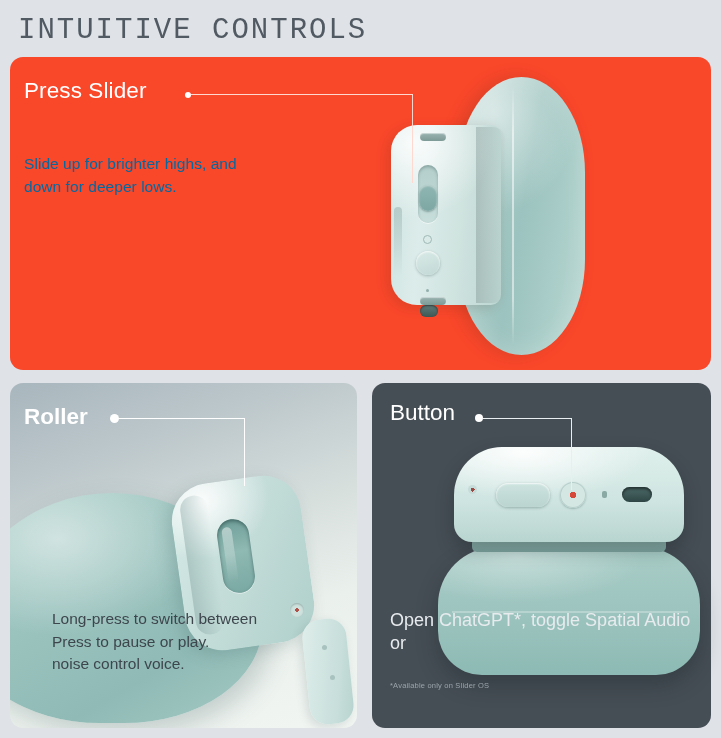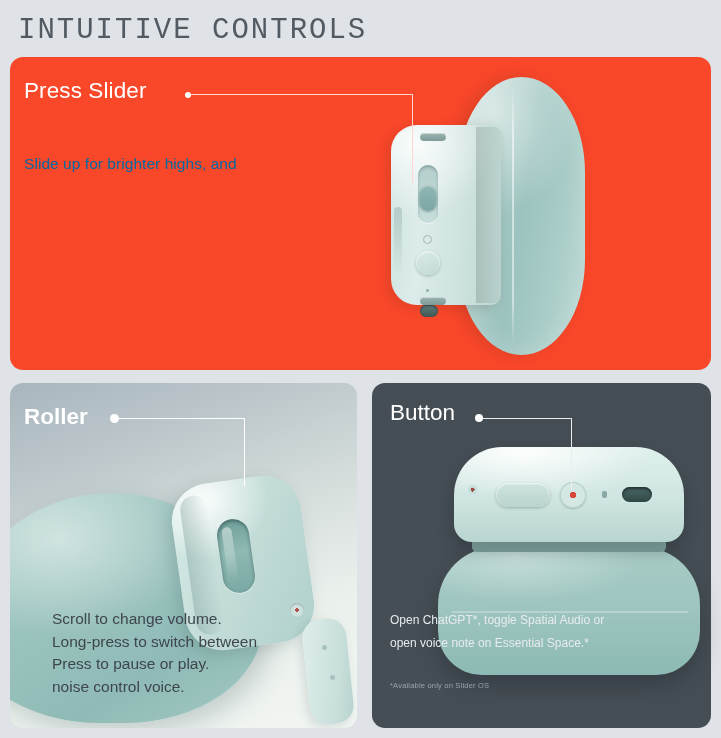--- a/index.html
+++ b/index.html
@@ -200,21 +200,21 @@
   .btnpanel {
     left:372px; top:383px; width:339px; height:345px;
     background:#464e55;
   }
   .btnpanel-label {
     position:absolute; left:390px; top:400px;
     font-size:22.5px; line-height:26px; color:#ffffff; white-space:nowrap;
   }
   .btnpanel-body {
     position:absolute; left:390px; top:609px; width:310px;
-    font-size:12px; line-height:22.5px; color:#e7ebee;
+    font-size:18px; line-height:22.5px; color:#e7ebee;
   }
   .btnpanel-body span { display:block; }
   .btnpanel-note {
     position:absolute; left:390px; top:681px;
     font-size:7.5px; line-height:10px; color:#9aa4ab; letter-spacing:.2px;
   }
 
   
   .btn-art { position:absolute; left:372px; top:425px; width:339px; height:180px; }
   .case-top {
@@ -295,20 +295,21 @@
       <div class="usb-port"></div>
     </div>
   </div>
 
   <div class="hero-label">Press Slider</div>
   <div class="hero lead-dot" style="position:absolute;left:185px;top:92px;width:6px;height:6px;border-radius:50%;background:#fff;"></div>
   <div style="position:absolute;left:191px;top:94px;width:222px;height:1px;background:#ffd9d0;"></div>
   <div style="position:absolute;left:412px;top:94px;width:1px;height:89px;background:#ffd9d0;"></div>
   <div class="hero-body">
     <span>Slide up for brighter highs, and</span>
+    <span>down for deeper lows.</span>
   </div>
 
   <div class="panel roller">
     <div class="roller-art">
       <div class="ear-dome"></div>
       <div class="ear-ring"></div>
       <div class="ear-ring-inner"></div>
       <div class="roller-pill"></div>
       <div class="roller-pill-hl"></div>
       <div class="roller-mic"></div>
@@ -316,21 +317,20 @@
       <div class="roller-strap-dot a"></div>
       <div class="roller-strap-dot b"></div>
     </div>
   </div>
 
   <div class="roller-label">Roller</div>
   <div style="position:absolute;left:110px;top:414px;width:9px;height:9px;border-radius:50%;background:#fff;"></div>
   <div style="position:absolute;left:119px;top:418px;width:126px;height:1px;background:#ffffff;"></div>
   <div style="position:absolute;left:244px;top:418px;width:1px;height:68px;background:#ffffff;"></div>
   <div class="roller-body">
-    <span>Scroll to change volume.</span>
     <span>Long-press to switch between</span>
     <span>Press to pause or play.</span>
     <span>noise control voice.</span>
   </div>
 
   <div class="panel btnpanel"></div>
 
   <div class="btn-art">
     <div class="case-bottom"></div>
     <div class="case-bottom-seam"></div>
@@ -342,17 +342,16 @@
     <div class="case-led"></div>
     <div class="case-usb"></div>
   </div>
 
   <div class="btnpanel-label">Button</div>
   <div style="position:absolute;left:475px;top:414px;width:8px;height:8px;border-radius:50%;background:#fff;"></div>
   <div style="position:absolute;left:483px;top:418px;width:89px;height:1px;background:#e9eef0;"></div>
   <div style="position:absolute;left:571px;top:418px;width:1px;height:72px;background:#e9eef0;"></div>
   <div class="btnpanel-body">
     <span>Open ChatGPT*, toggle Spatial Audio or</span>
-    <span>open voice note on Essential Space.*</span>
   </div>
   <div class="btnpanel-note">*Available only on Slider OS</div>
 
 </div>
 
 </body></html>

